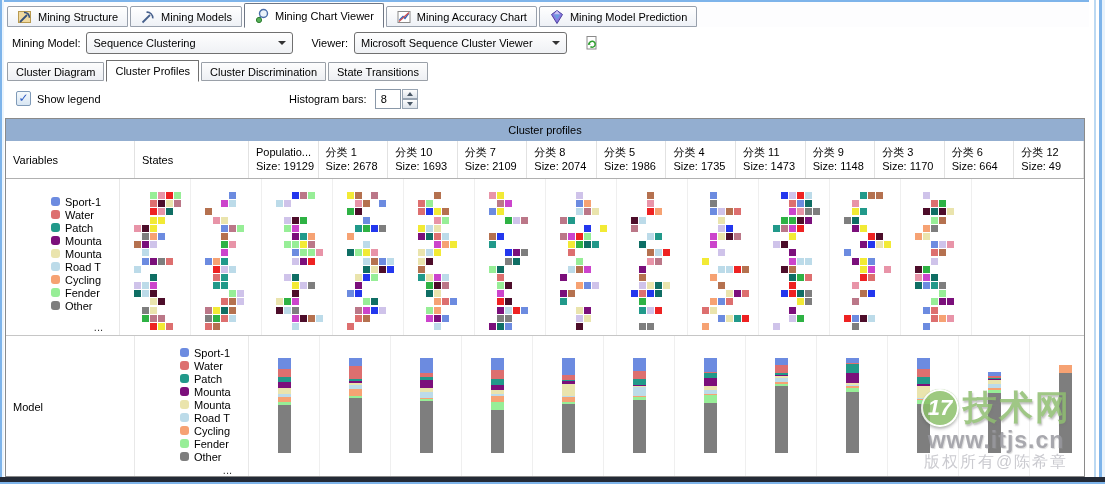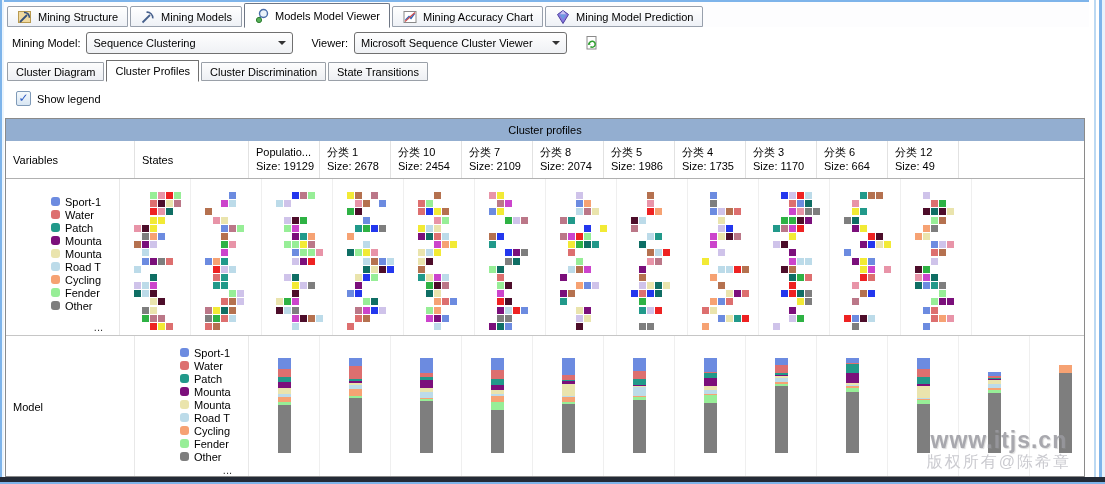--- a/index.html
+++ b/index.html
@@ -134,21 +134,21 @@
         <span>Mining Models</span>
       </div>
       <div class="tab active">
         <span class="icn">
           <svg width="16" height="16" viewBox="0 0 16 16">
             <circle cx="9.5" cy="5.5" r="4" fill="#eaf2fa" stroke="#4a6ea9" stroke-width="1.4"></circle>
             <line x1="6.6" y1="8.8" x2="3" y2="13" stroke="#4a6ea9" stroke-width="2"></line>
             <circle cx="5" cy="12" r="2.6" fill="#58b158" stroke="#2e7d32"></circle>
           </svg>
         </span>
-        <span>Models Model Viewer</span>
+        <span>Mining Chart Viewer</span>
       </div>
       <div class="tab">
         <span class="icn">
           <svg width="16" height="16" viewBox="0 0 16 16">
             <rect x="2" y="2.5" width="12" height="11" fill="#fff" stroke="#8a8a8a"></rect>
             <polyline points="3.5,11 7,7.5 9,9.5 12.5,4.5" stroke="#2f62b8" stroke-width="1.4" fill="none"></polyline>
             <line x1="3" y1="12.5" x2="13" y2="3.5" stroke="#d05050" stroke-width="1.2"></line>
           </svg>
         </span>
         <span>Mining Accuracy Chart</span>
@@ -195,57 +195,79 @@
       <div class="stab">State Transitions</div>
     </div>
 
   <div class="optrow">
     <div class="cbwrap">
       <span class="cb">
           <span class="mark">✓</span>
         </span>
       <span>Show legend</span>
     </div>
+    <div class="histctl">
+      <span>Histogram bars:</span>
+      <div class="spin">
+        <div class="box">8</div>
+        <div class="btns">
+          <div class="btn">
+              <span class="tri-up"></span>
+            </div>
+          <div class="btn">
+              <span class="tri-dn"></span>
+            </div>
+        </div>
+      </div>
+    </div>
   </div>
 
   <div class="grid">
     <div class="gh1">
       <div class="gh1-prof">Cluster profiles</div>
     </div>
     <div class="gh2">
       <div class="hc hc-var">Variables</div>
       <div class="hc hc-state">States</div>
       <div class="clusters">
           <div class="hc hc-cluster">
             <div>Populatio...</div>
             <div>Size: 19129</div>
           </div>
           <div class="hc hc-cluster">
             <div>分类 1</div>
             <div>Size: 2678</div>
           </div>
           <div class="hc hc-cluster">
             <div>分类 10</div>
-            <div>Size: 2454</div>
+            <div>Size: 1693</div>
           </div>
           <div class="hc hc-cluster">
             <div>分类 7</div>
             <div>Size: 2109</div>
           </div>
           <div class="hc hc-cluster">
             <div>分类 8</div>
             <div>Size: 2074</div>
           </div>
           <div class="hc hc-cluster">
             <div>分类 5</div>
             <div>Size: 1986</div>
           </div>
           <div class="hc hc-cluster">
             <div>分类 4</div>
             <div>Size: 1735</div>
+          </div>
+          <div class="hc hc-cluster">
+            <div>分类 11</div>
+            <div>Size: 1473</div>
+          </div>
+          <div class="hc hc-cluster">
+            <div>分类 9</div>
+            <div>Size: 1148</div>
           </div>
           <div class="hc hc-cluster">
             <div>分类 3</div>
             <div>Size: 1170</div>
           </div>
           <div class="hc hc-cluster">
             <div>分类 6</div>
             <div>Size: 664</div>
           </div>
           <div class="hc hc-cluster">
@@ -1463,17 +1485,21 @@
                 <div class="seg" style="height: 8px; background: rgb(246, 162, 115);"></div>
                 <div class="seg" style="height: 80px; background: rgb(126, 126, 126);"></div>
               </div>
             </div>
           </div>
         </div>
     </div>
   </div>
 
   <div class="watermark">
+    <div class="wm-top">
+      <span class="wm-logo">17</span>
+      <span class="wm-site">技术网</span>
+    </div>
     <div class="wm-url">www.itjs.cn</div>
     <div class="wm-copy">版权所有@陈希章</div>
   </div>
 
 </div>
 
 </body></html>

